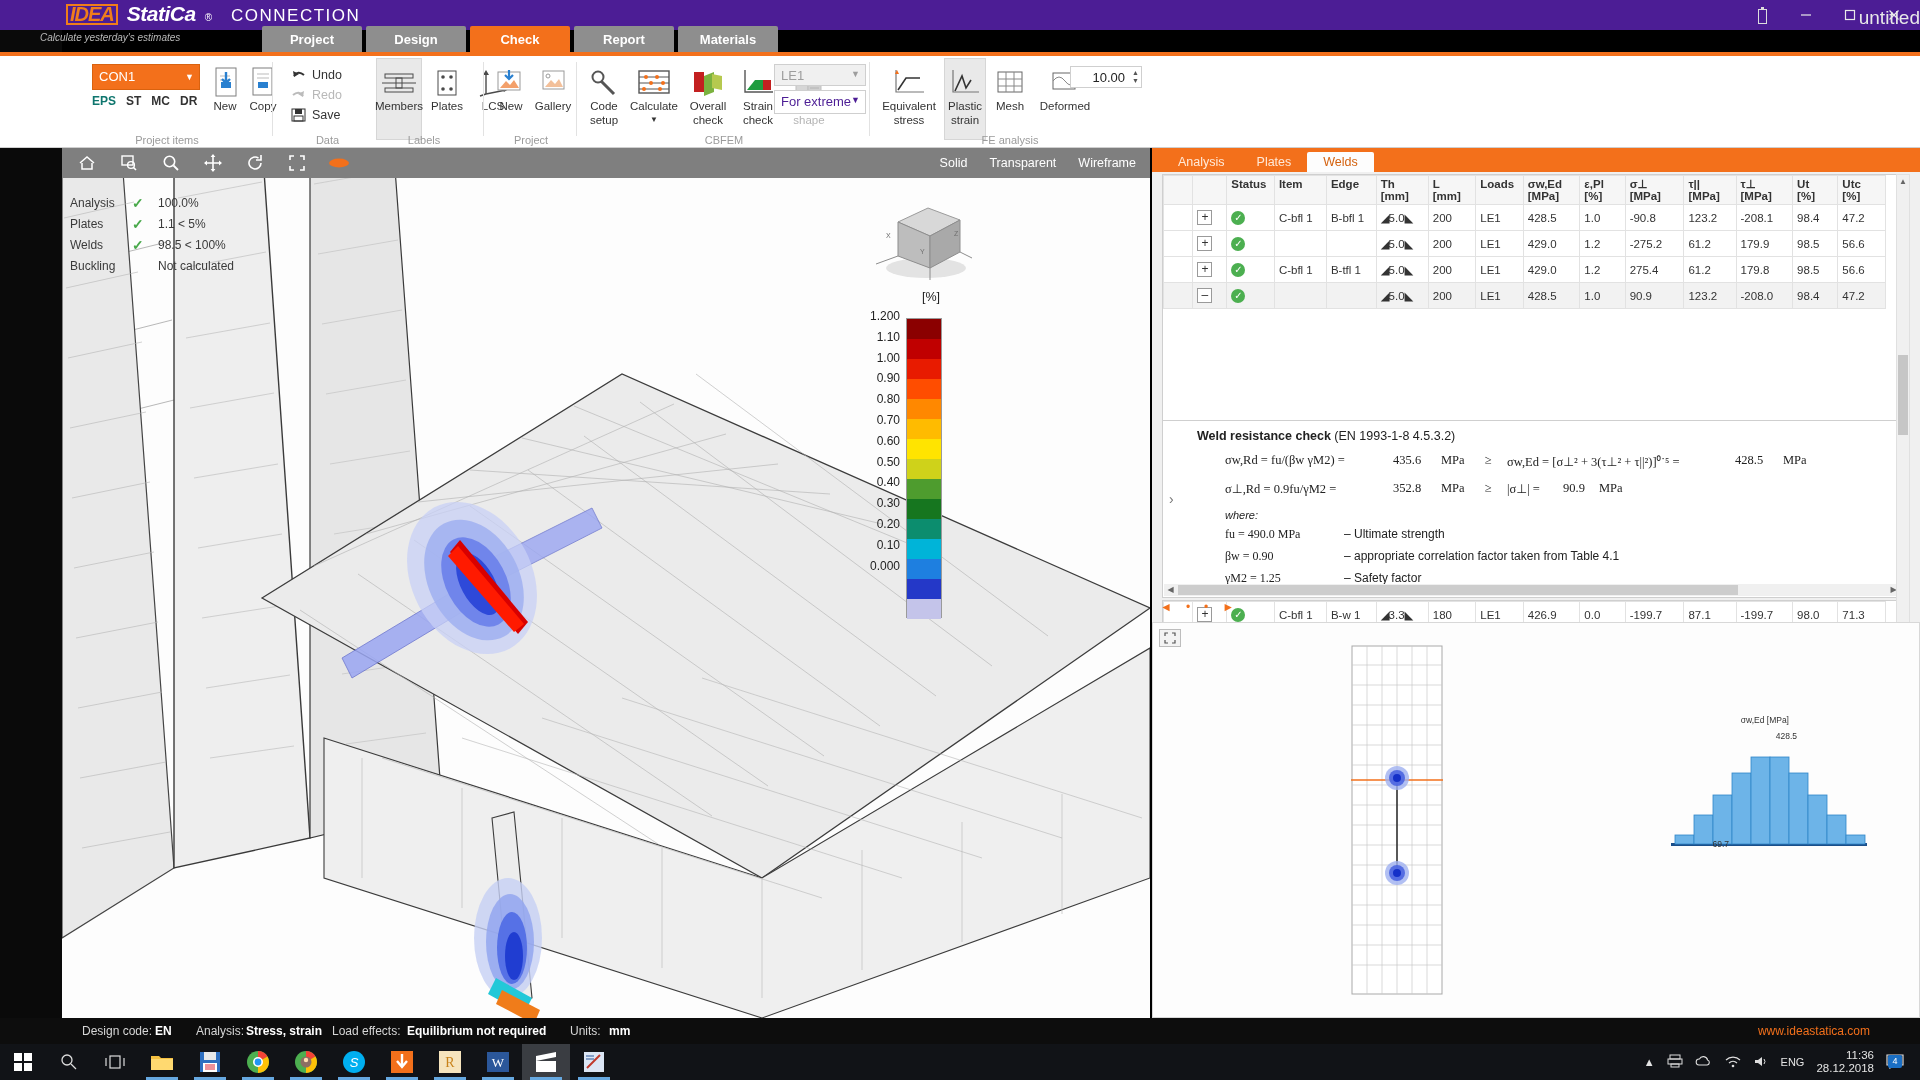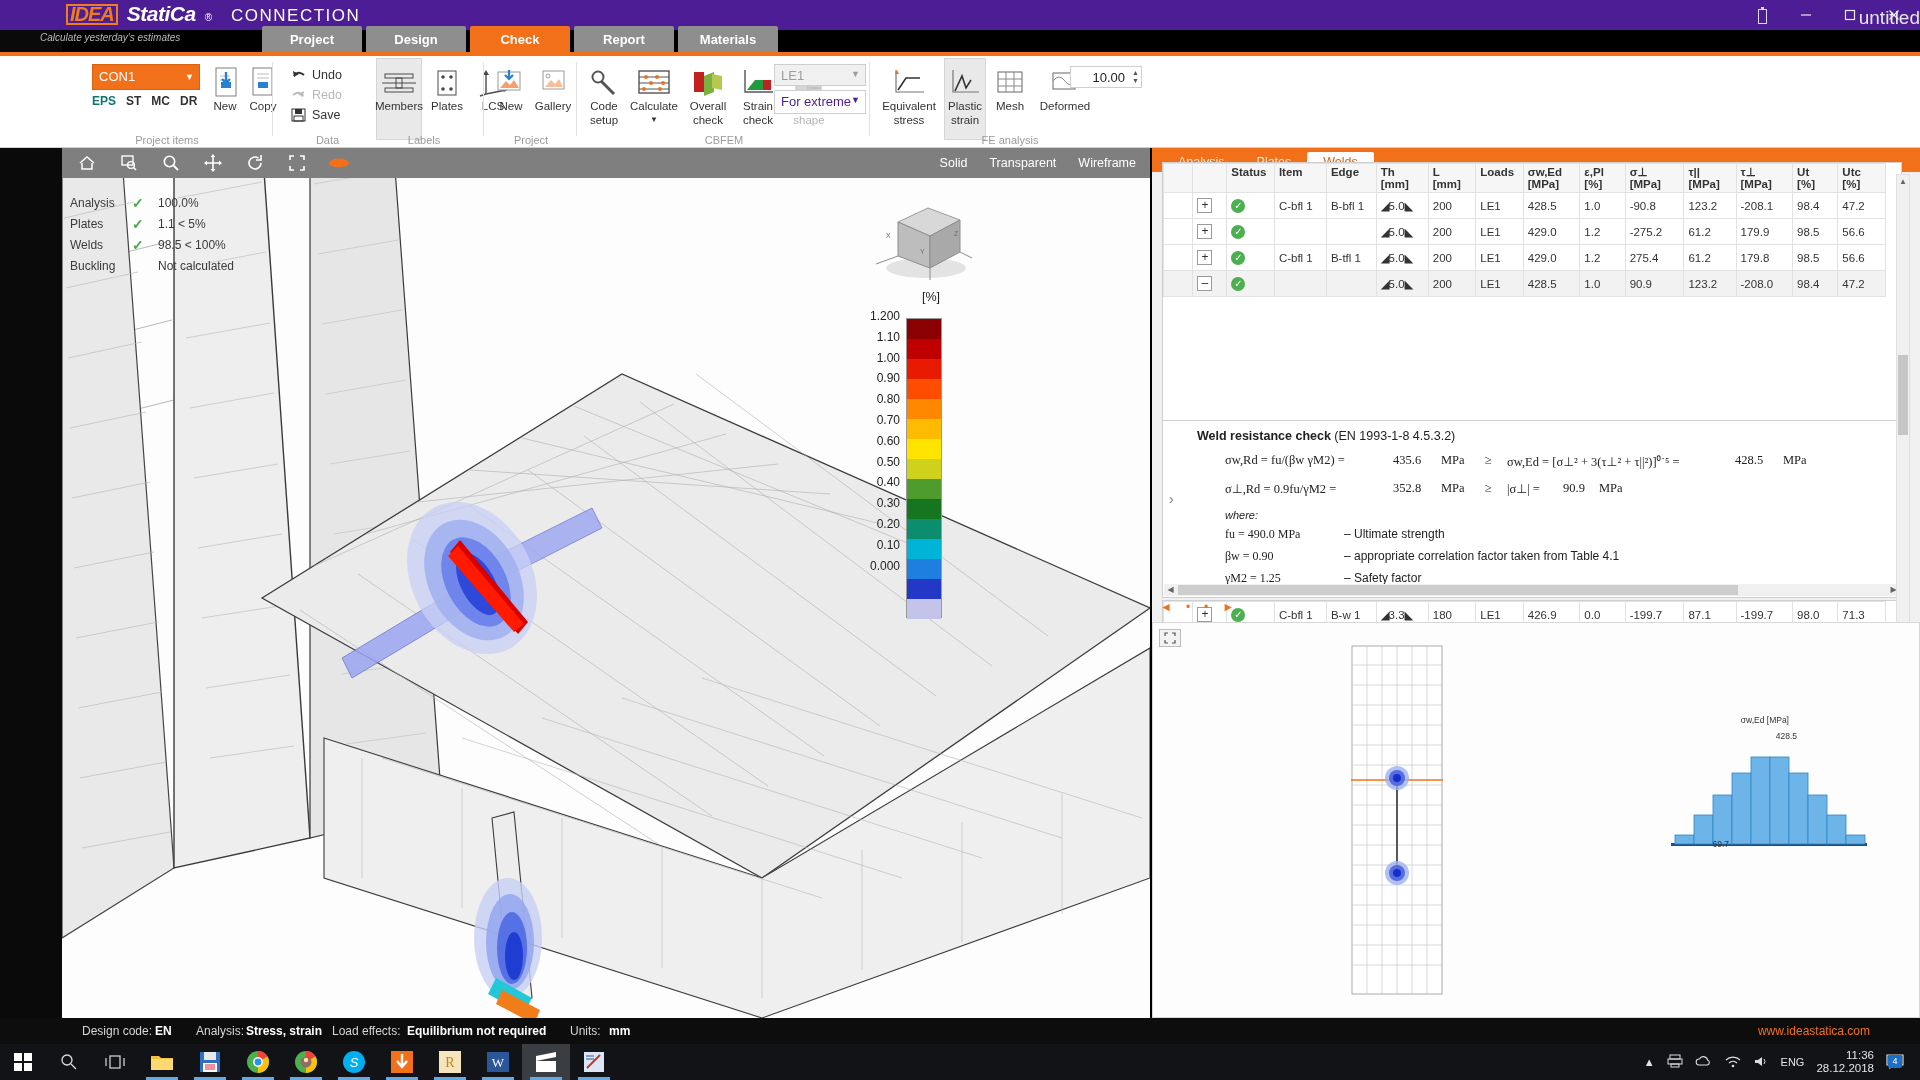--- a/index.html
+++ b/index.html
@@ -99,21 +99,21 @@
   .legend .bar div { width:100%; }
   .legend .ticks { position:absolute; right:52px; top:-9px; width:60px; text-align:right; font-size:12px; color:#222; }
   .legend .ticks div { height:20.8px; }
 
   
   .rpanel { position:absolute; left:1152px; top:148px; width:768px; height:870px; background:#f0f0f0; }
   .rp-tabs { position:absolute; left:0; top:0; width:768px; height:24px; background:#f3701b; display:flex; align-items:flex-end; padding-left:10px; }
   .rp-tab { padding:3px 16px; color:#ffe9d8; font-size:12.5px; }
   .rp-tab.active { background:#fdfdfd; color:#d4620f; border-radius:2px 2px 0 0; }
 
-  .grid-wrap { position:absolute; left:10px; top:14px; width:740px; height:340px; background:#fff; border:1px solid #cfcfcf; overflow:hidden; }
+  .grid-wrap { position:absolute; left:10px; top:26px; width:740px; height:340px; background:#fff; border:1px solid #cfcfcf; overflow:hidden; }
   table.wgrid { border-collapse:collapse; width:723px; font-size:11.5px; table-layout:fixed; }
   table.wgrid th, table.wgrid td { border:1px solid #e2e2e2; padding:2px 4px; height:26px; color:#333; }
   table.wgrid th { background:#f6f6f6; font-weight:bold; vertical-align:top; text-align:left; line-height:12px; }
   table.wgrid td { background:#fff; }
   table.wgrid tr.alt td { background:#f2f2f2; }
   .expander { display:inline-block; width:15px; height:15px; border:1px solid #9a9a9a; background:#fff; text-align:center; line-height:13px; font-size:12px; color:#333; }
   .okdot { display:inline-block; width:14px; height:14px; border-radius:50%; background:#4caf50; color:#fff; text-align:center; line-height:14px; font-size:10px; }
   .wsym { letter-spacing:-1px; }
 
   .detail { position:absolute; left:10px; top:272px; width:740px; height:178px; background:#fff; border:1px solid #cfcfcf; }

